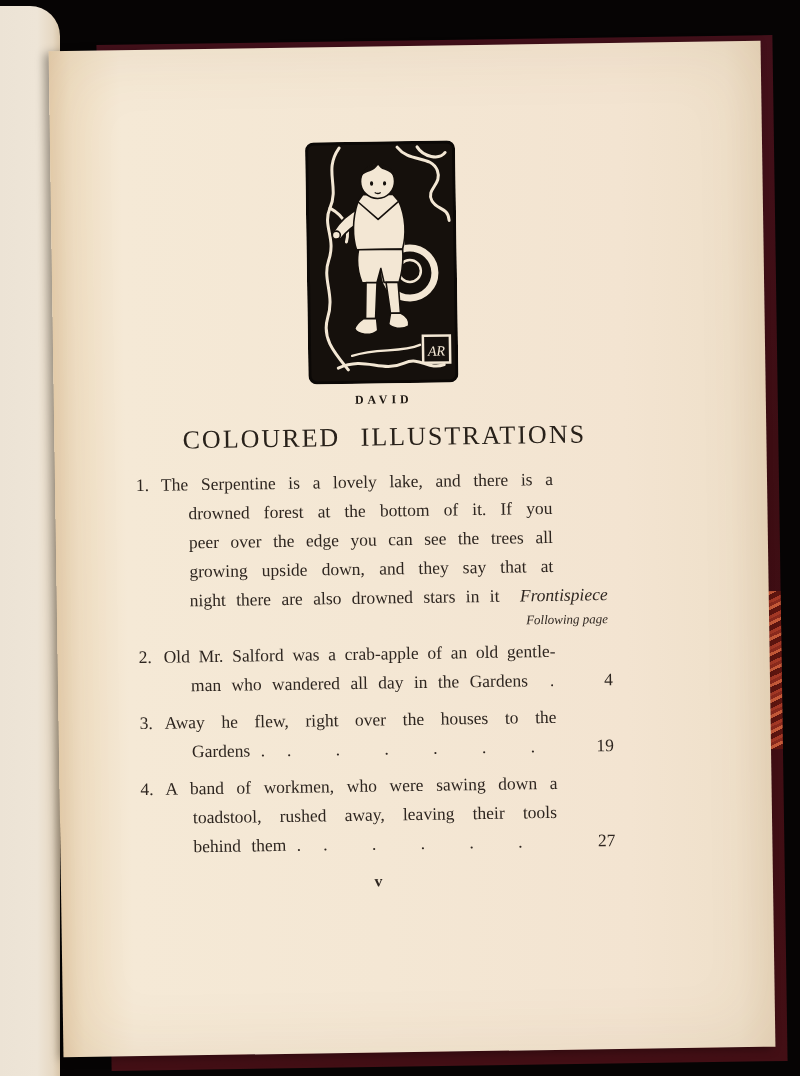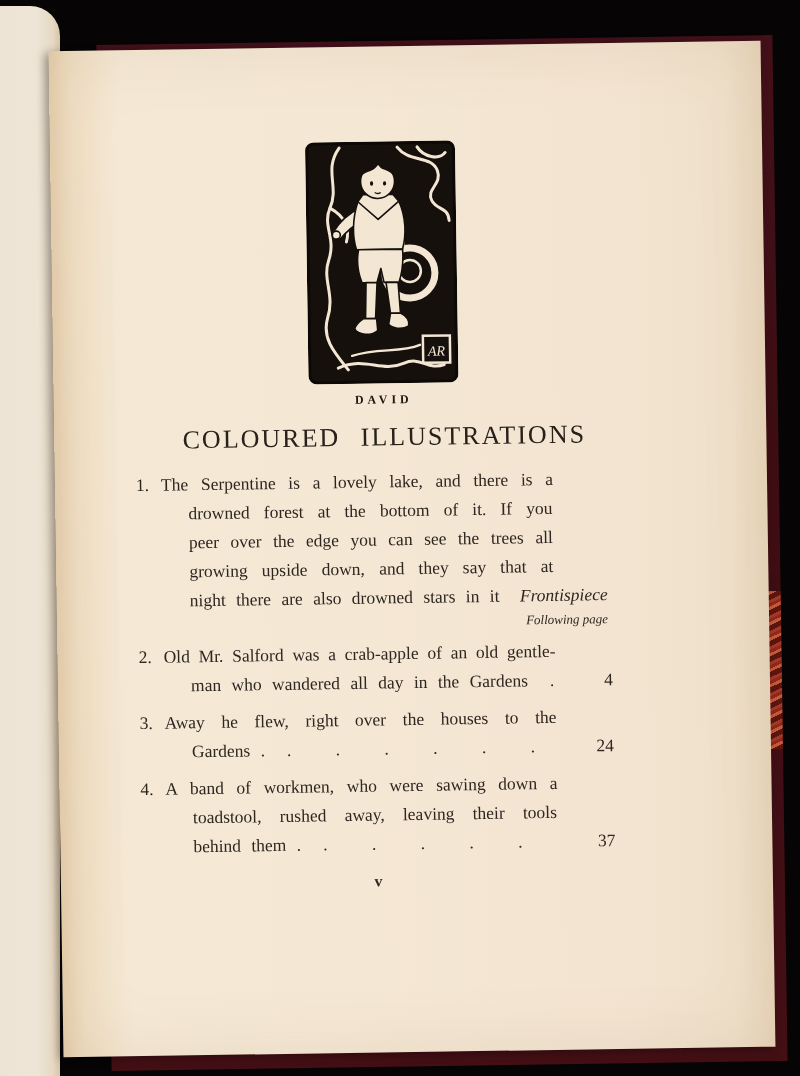--- a/index.html
+++ b/index.html
@@ -165,36 +165,36 @@
         </div>
 
         <div class="item">
           <div class="row">
             <span class="num">3.</span>
             <span class="jtext">Away he flew, right over the houses to the</span>
           </div>
           <div class="row last">
             <span class="last-text">Gardens .</span>
             <span class="leader">. . . . . .</span>
-            <span class="pagenum">24</span>
+            <span class="pagenum">19</span>
           </div>
         </div>
 
         <div class="item">
           <div class="row">
             <span class="num">4.</span>
             <span class="jtext">A band of workmen, who were sawing down a</span>
           </div>
           <div class="row cont">
             <span class="jtext">toadstool, rushed away, leaving their tools</span>
           </div>
           <div class="row last">
             <span class="last-text">behind them .</span>
             <span class="leader">. . . . .</span>
-            <span class="pagenum">37</span>
+            <span class="pagenum">27</span>
           </div>
         </div>
 
         <div class="folio">v</div>
       </div>
 
     </div>
   </div>
 </div>
 

